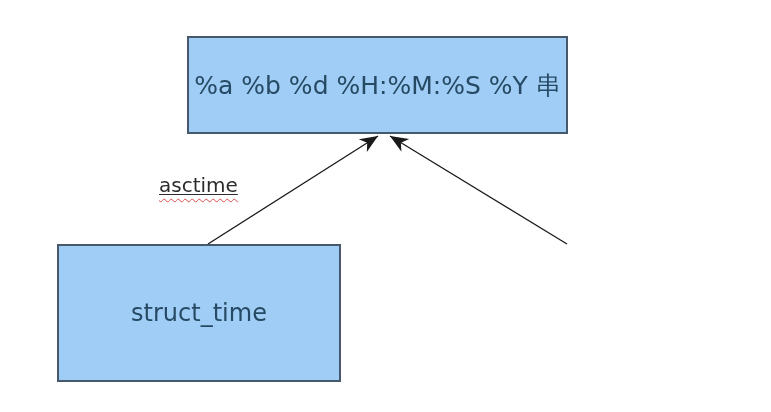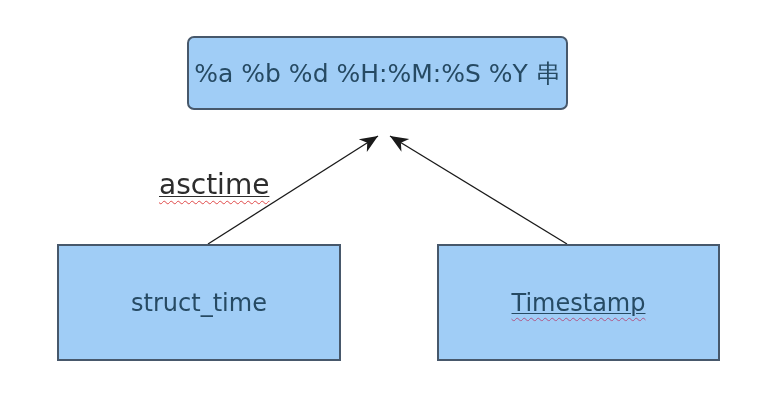--- a/index.html
+++ b/index.html
@@ -22,42 +22,41 @@
     border: 2px solid var(--box-border, #47586b);
     display: flex;
     align-items: center;
     justify-content: center;
     color: var(--box-text-color, #264a63);
     text-align: center;
     white-space: nowrap;
   }
   .node-top {
     left: 187px; top: 36px;
-    width: 381px; height: 74px;
+    width: 381px; height: 98px;
     font-size: 25px;
-    border-radius: 7px;
   }
   .node-left {
     left: 57px; top: 244px;
-    width: 284px; height: 117px;
+    width: 284px; height: 138px;
     font-size: 24px;
   }
   .node-right {
     left: 437px; top: 244px;
     width: 283px; height: 117px;
     font-size: 24px;
   }
   .edges-svg {
     position: absolute;
     left: 0; top: 0;
     width: 771px; height: 412px;
   }
   .edge-label {
     position: absolute;
-    font-size: 28px;
+    font-size: 20px;
     line-height: 28px;
     color: var(--label-text-color, #2d2d2d);
     white-space: nowrap;
     text-align: right;
   }
   .label-asctime { left: 159px; top: 171px; }
   .label-ctime   { left: 501px; top: 171px; }
   
   .squiggly {
     text-decoration-line: underline;
@@ -92,22 +91,19 @@
   </svg>
 
   <div class="node node-top">
     <span>%a %b %d %H:%M:%S %Y 串</span>
   </div>
 
   <div class="node node-left">
     <span>struct_time</span>
   </div>
 
-  <div class="node node-right">
-    <span class="squiggly"><span class="solid-underline">Timestamp</span></span>
-  </div>
 
   <div class="edge-label label-asctime">
     <span class="squiggly"><span class="solid-underline">asctime</span></span>
   </div>
 
 
 </div>
 
 </body></html>

